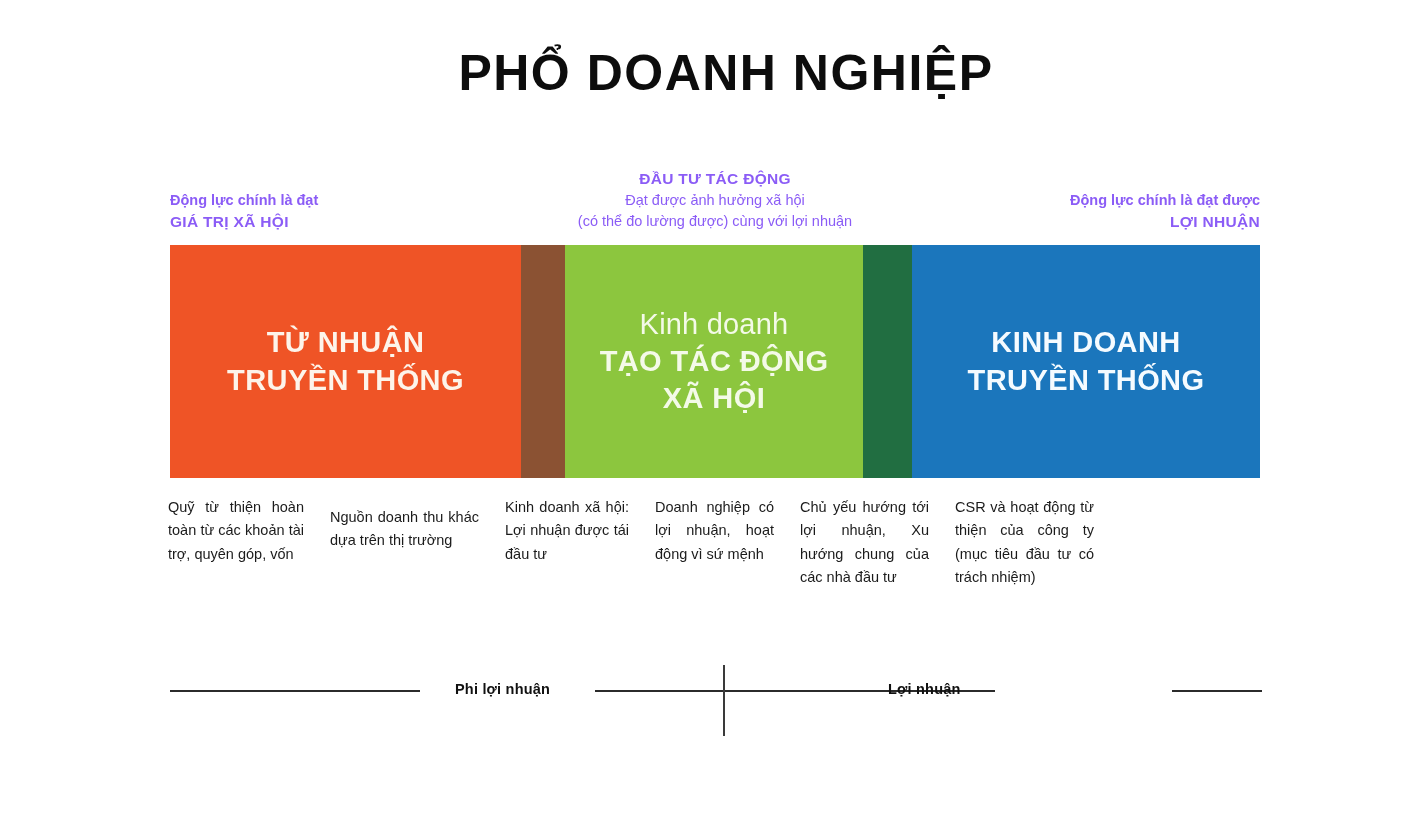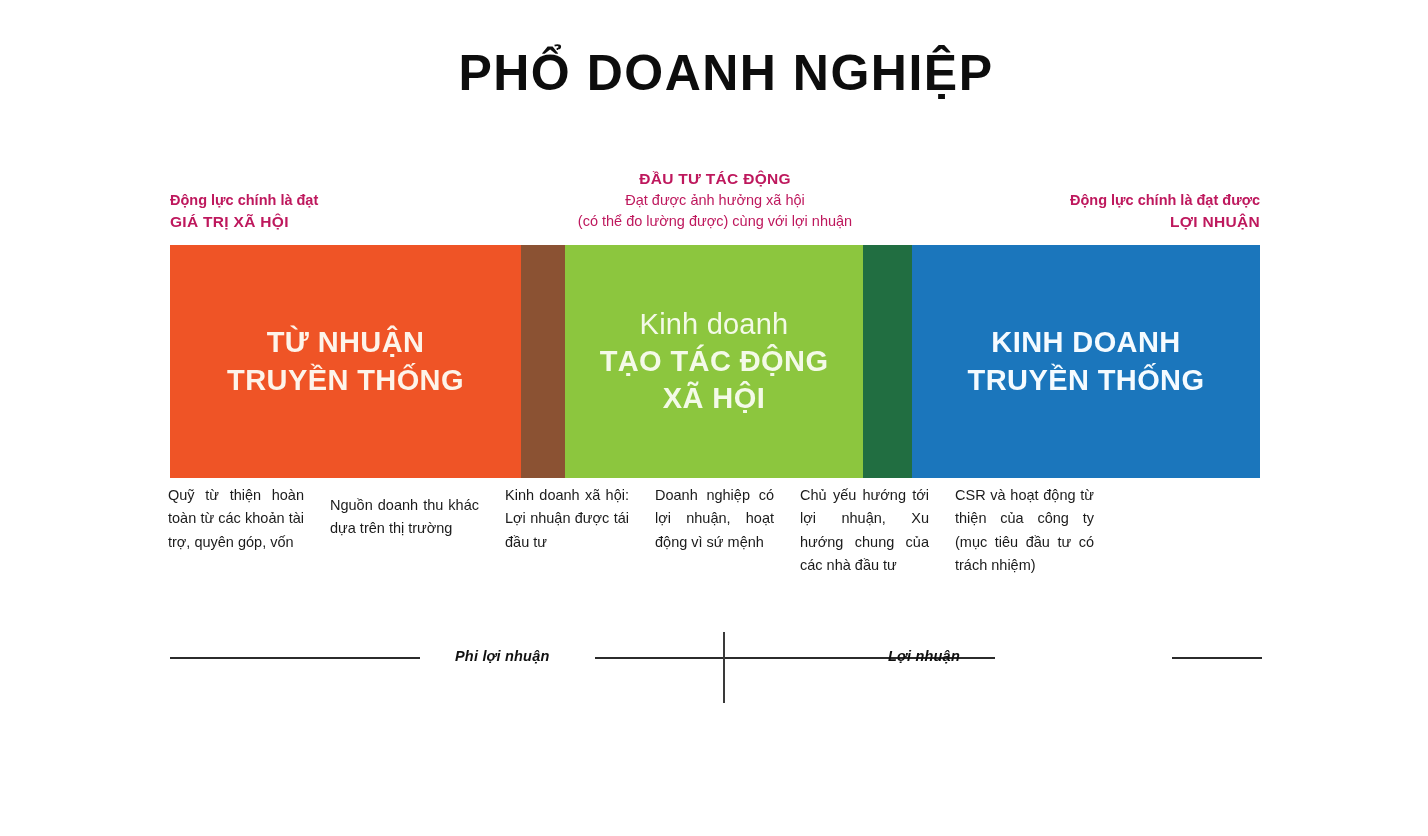--- a/index.html
+++ b/index.html
@@ -35,21 +35,21 @@
     position: absolute;
     top: 168px;
     left: 170px;
     width: 1090px;
     height: 70px;
   }
   .top-label {
     position: absolute;
     font-size: 14.5px;
     line-height: 1.45;
-    color: #be185d;
+    color: #8b5cf6;
   }
   .top-label .lead { font-weight: 600; }
   .top-label .strong { font-weight: 700; font-size: 15.5px; letter-spacing: .3px; }
   .top-label .sub { font-weight: 500; }
 
   .top-label.left  { left: 0px;   top: 22px; text-align: left; }
   .top-label.mid   { left: 345px; top: 0px;  width: 400px; text-align: center; }
   .top-label.right { right: 0px;  top: 22px; text-align: right; }
 
   
@@ -82,21 +82,21 @@
   }
   .band.charity   { flex: 0 0 351px; }
   .band.bridge1   { flex: 0 0 44px; }
   .band.social    { flex: 0 0 298px; }
   .band.bridge2   { flex: 0 0 49px; }
   .band.business  { flex: 1 1 auto; }
 
   
   .descs {
     position: absolute;
-    top: 484px;
+    top: 496px;
     left: 168px;
     width: 1098px;
     display: flex;
     gap: 0px;
   }
   .desc-col {
     font-size: 14.5px;
     line-height: 1.62;
     color: #1b1b1b;
     text-align: justify;
@@ -107,25 +107,24 @@
   .desc-col:nth-child(2) { flex: 0 0 175px; margin-top: 10px; }
   .desc-col:nth-child(3) { flex: 0 0 150px; }
   .desc-col:nth-child(4) { flex: 0 0 145px; }
   .desc-col:nth-child(5) { flex: 0 0 155px; }
   .desc-col:nth-child(6) { flex: 0 0 165px; }
   .desc-col:nth-child(7) { flex: 0 0 146px; }
 
   
   .axis {
     position: absolute;
-    top: 632px;
+    top: 665px;
     left: 170px;
     width: 1092px;
     height: 80px;
-    font-style: italic;
   }
   .axis-line {
     position: absolute;
     top: 25px;
     height: 2px;
     background: #2b2b2b;
   }
   .axis-line.seg-left   { left: 0px;   width: 250px; }
   .axis-line.seg-mid    { left: 425px; width: 400px; }
   .axis-line.seg-right  { left: 1002px; width: 90px; }

